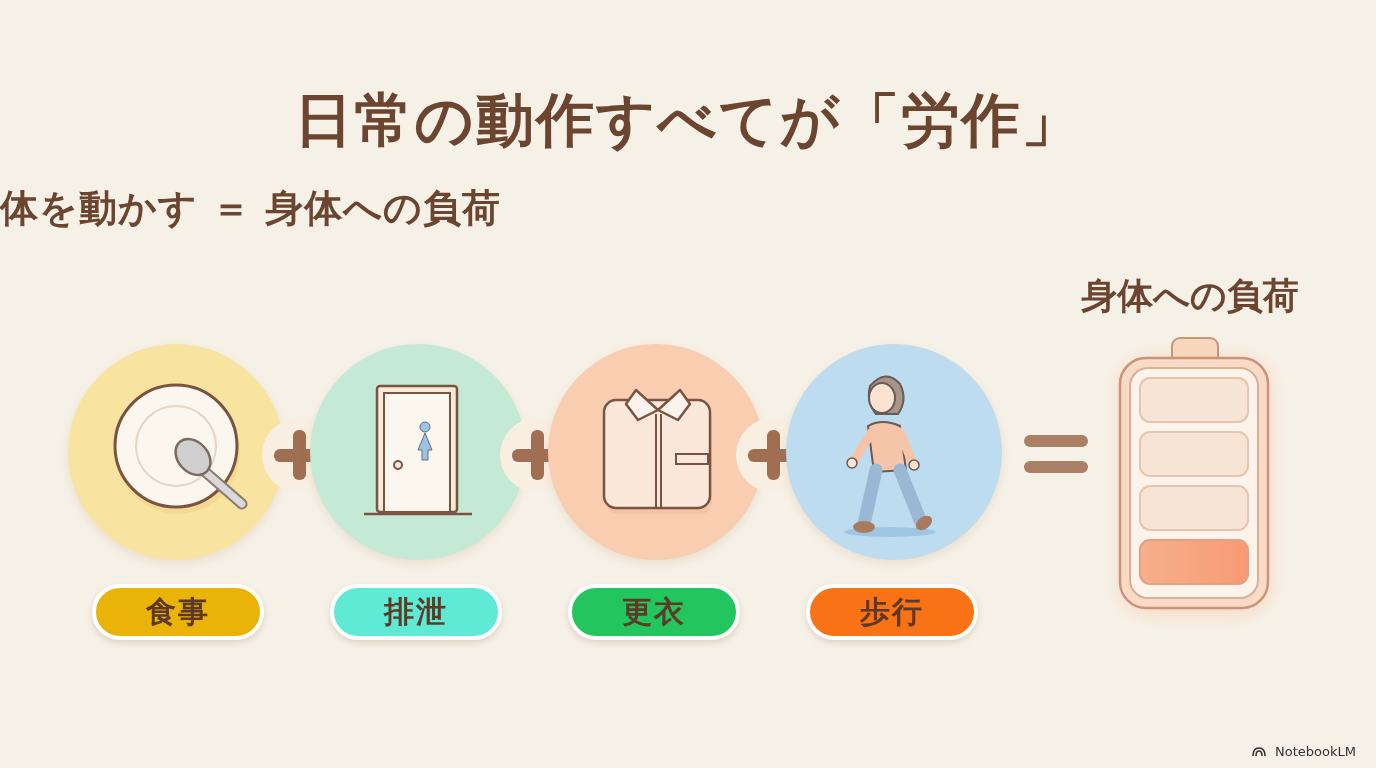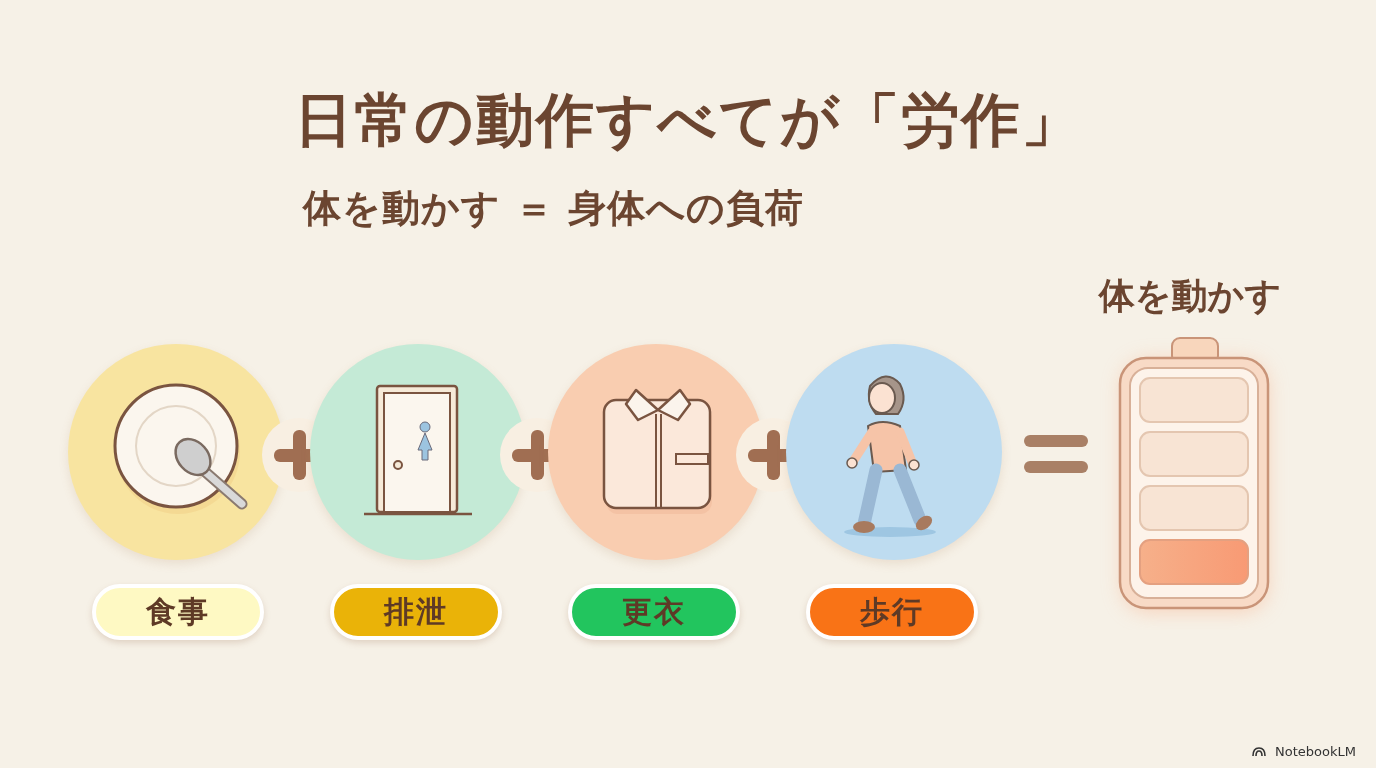--- a/index.html
+++ b/index.html
@@ -7,21 +7,21 @@
     width:1376px; height:768px; overflow:hidden; position:relative;
     background:#f6f1e7;
     font-family:"DejaVu Sans", "Liberation Sans", sans-serif;
     color:#6b4530;
   }
   .title {
     position:absolute; left:0; width:1376px; top:82px; text-align:center;
     font-size:58px; font-weight:bold; color:#6b4530; letter-spacing:2px;
   }
   .subtitle {
-    position:absolute; left:0; width:1107px; top:183px; text-align:center;
+    position:absolute; left:0; width:1107px; top:183px; text-align:left;
     font-size:38px; font-weight:bold; color:#6b4530; letter-spacing:1px;
   }
   .load-label {
     position:absolute; left:1050px; width:280px; top:272px; text-align:center;
     font-size:36px; font-weight:bold; color:#6b4530;
   }
   .circle {
     position:absolute; width:216px; height:216px; border-radius:50%;
     box-shadow:0 4px 10px rgba(180,140,100,0.18);
   }
@@ -41,36 +41,36 @@
   .equals { position:absolute; left:1024px; top:435px; width:64px; height:44px; }
   .equals span { position:absolute; left:0; width:64px; height:12px; border-radius:6px; background:#a98066; }
   .equals .e1 { top:0; } .equals .e2 { top:26px; }
   .pill {
     position:absolute; top:584px; width:172px; height:56px; border-radius:28px;
     border:4px solid #ffffff; box-sizing:border-box;
     box-shadow:0 3px 6px rgba(160,120,90,0.25);
     display:flex; align-items:center; justify-content:center;
     font-size:30px; font-weight:bold; color:#5e3a26; letter-spacing:2px;
   }
-  .pl-eat { left:92px; background:#fef9c3; }
-  .pl-toilet { left:330px; background:#eab308; }
+  .pl-eat { left:92px; background:#eab308; }
+  .pl-toilet { left:330px; background:#5eead4; }
   .pl-dress { left:568px; background:#22c55e; }
   .pl-walk { left:806px; background:#f97316; }
   .battery { position:absolute; left:1100px; top:330px; width:190px; height:300px; }
   .brand {
     position:absolute; right:20px; top:744px; font-size:13px; color:#333;
     display:flex; align-items:center; gap:9px;
   }
 </style>
 </head>
 <body>
 
 <div class="title">日常の動作すべてが「労作」</div>
 <div class="subtitle">体を動かす ＝ 身体への負荷</div>
-<div class="load-label">体を動かす</div>
+<div class="load-label">身体への負荷</div>
 
 <div class="circle c-eat">
   <svg width="216" height="216">
     <ellipse cx="110" cy="108" rx="62" ry="62" fill="#f2d28a" opacity="0.6"></ellipse>
     <circle cx="108" cy="102" r="61" fill="#fbf6ee" stroke="#7a5440" stroke-width="3"></circle>
     <circle cx="108" cy="102" r="40" fill="none" stroke="#e3d6c6" stroke-width="2"></circle>
     <line x1="126" y1="118" x2="174" y2="160" stroke="#8a7a70" stroke-width="11" stroke-linecap="round"></line>
     <line x1="126" y1="118" x2="174" y2="160" stroke="#d9d9d9" stroke-width="7" stroke-linecap="round"></line>
     <ellipse cx="125" cy="113" rx="15" ry="20" transform="rotate(-42 125 113)" fill="#cfcfcf" stroke="#7a6a60" stroke-width="2.5"></ellipse>
   </svg>

